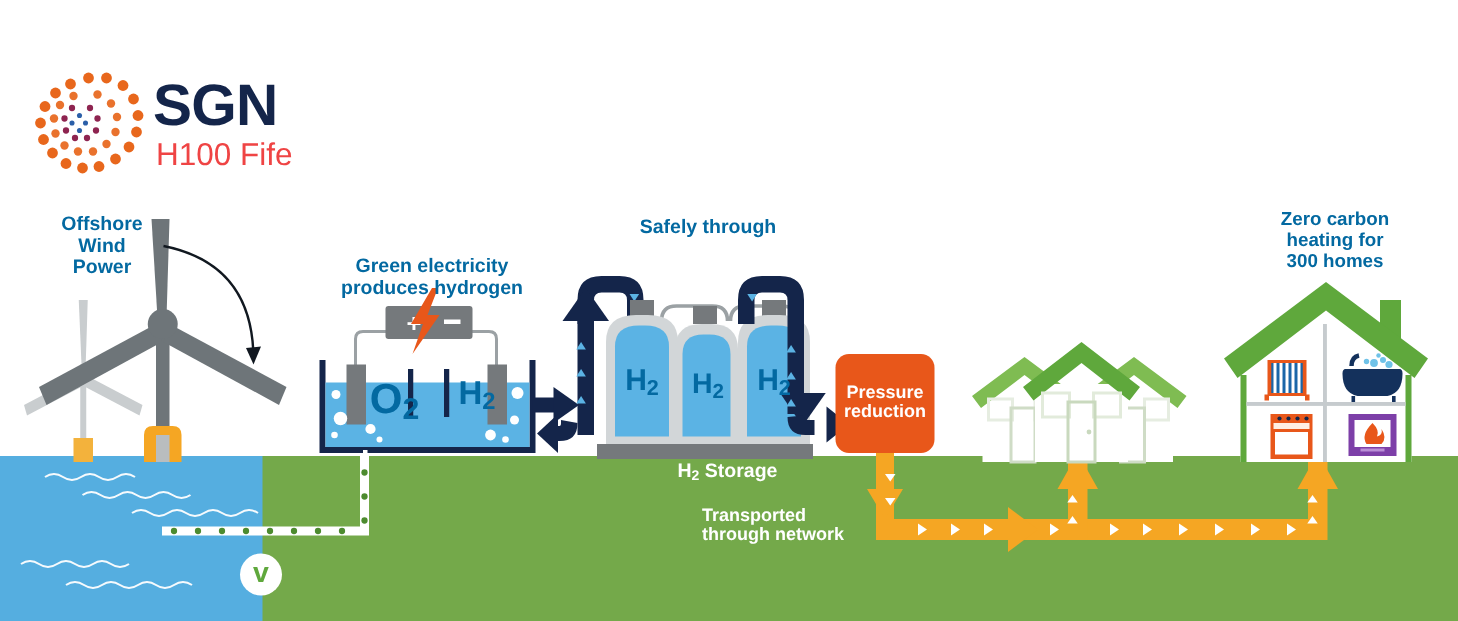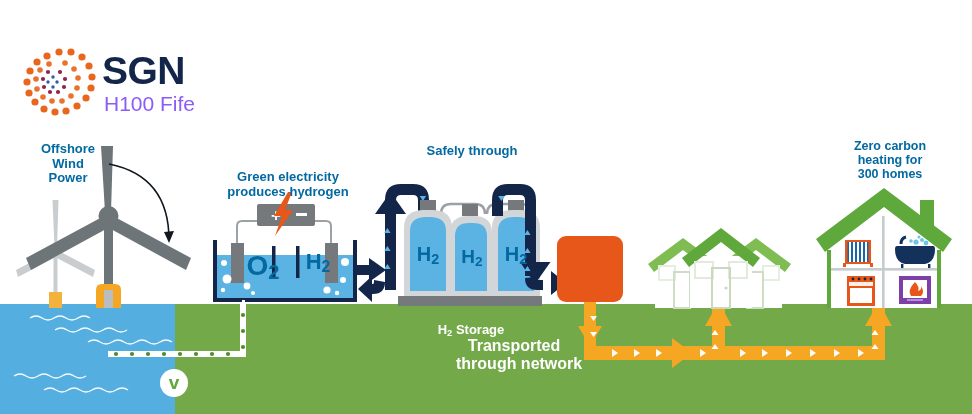--- a/index.html
+++ b/index.html
@@ -334,29 +334,31 @@
   <div class="txt navy" style="left:8px; top:142px; width:120px; font-size:13px;">Offshore
 Wind
 Power</div>
 
   <div class="txt navy" style="left:218px; top:170px; width:140px; font-size:13px;">Green electricity
 produces hydrogen</div>
 
 
   <div class="txt navy" style="left:399px; top:144px; width:146px; font-size:13px;"><span>Safely through</span></div>
 
-  <div class="txt white" style="left:408px; top:307px; width:126px; font-size:13px;margin-top:16px;"><span>H</span><span class="sub">2</span><span> Storage</span></div>
-
+  <div class="txt white" style="left:422px; top:307px; width:126px; font-size:13px;"><span>H</span><span class="sub">2</span><span> Storage</span></div>
+
+  <div class="txt white" style="left:557px; top:255px; width:66px; font-size:12px;">Pressure
+reduction</div>
 
 
   <div class="txt navy" style="left:830px; top:139px; width:120px; font-size:12.5px;">Zero carbon
 heating for
 300 homes</div>
 
-  <div class="txt white" style="left:456px; top:337px; width:116px; font-size:16px; text-align:center;">Transported
+  <div class="txt white" style="left:468px; top:337px; width:116px; font-size:12px; text-align:left;">Transported
 through network</div>
 
   <div class="txt navy" style="left:240px; top:250px; width:46px; font-size:28px;"><span>O</span><span class="sub">2</span></div>
 
   <div class="txt navy" style="left:295px; top:250px; width:46px; font-size:22px;"><span>H</span><span class="sub">2</span></div>
 
   <div class="txt navy" style="left:406px; top:243px; width:44px; font-size:20px;"><span>H</span><span class="sub">2</span></div>
   <div class="txt navy" style="left:452px; top:246px; width:40px; font-size:19px;"><span>H</span><span class="sub">2</span></div>
   <div class="txt navy" style="left:494px; top:243px; width:44px; font-size:20px;"><span>H</span><span class="sub">2</span></div>
 
@@ -408,16 +410,16 @@
           <circle cx="30" cy="26" r="2.1"></circle>
       </g>
       <g fill="#2B5FA8">
         <circle cx="35" cy="31" r="1.7"></circle>
           <circle cx="39" cy="36" r="1.7"></circle>
         <circle cx="35" cy="41" r="1.7"></circle>
           <circle cx="30" cy="36" r="1.7"></circle>
       </g>
     </svg>
     <div style="position:absolute; left:84px; top:3px; font-size:39px; font-weight:bold; letter-spacing:-0.5px; color:#14254a; font-family:'Liberation Sans',sans-serif;">SGN</div>
-    <div style="position:absolute; left:86px; top:46px; font-size:21px; color:#8b5cf6; font-family:'Liberation Sans',sans-serif;">H100 Fife</div>
+    <div style="position:absolute; left:86px; top:46px; font-size:21px; color:#ef4444; font-family:'Liberation Sans',sans-serif;">H100 Fife</div>
   </div>
 
 </div>
 
 </body></html>

